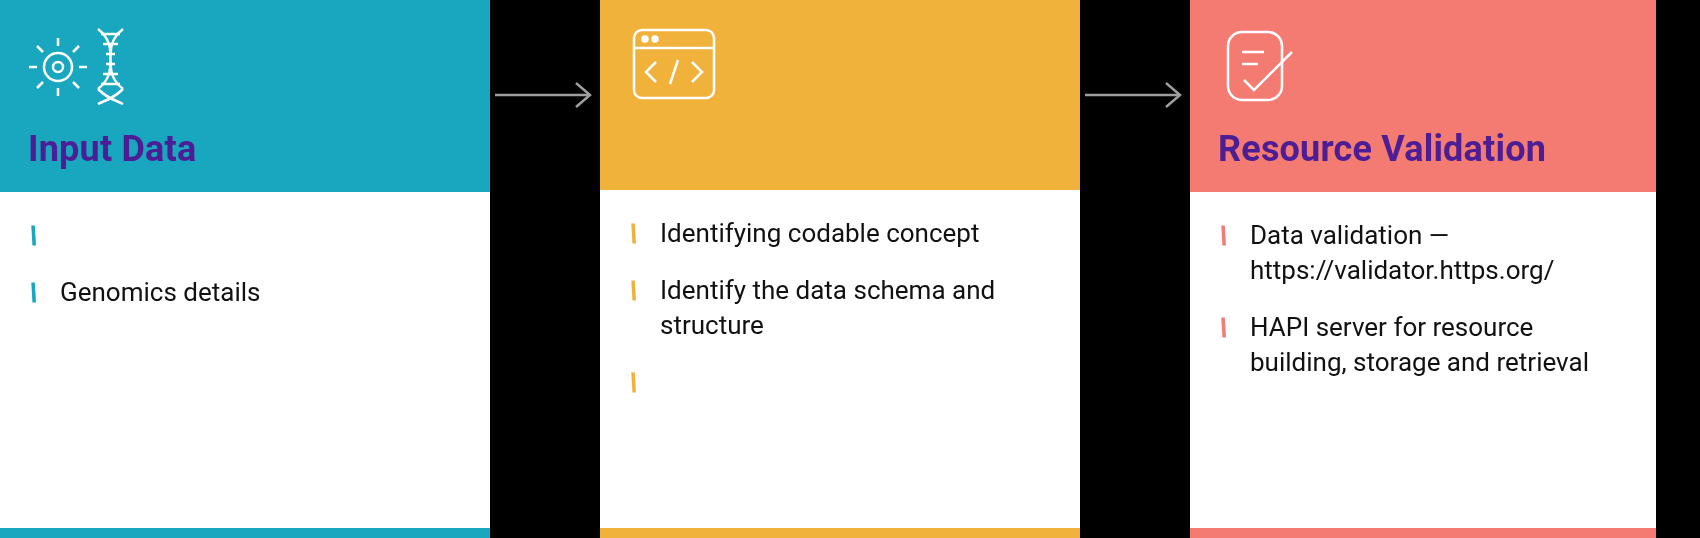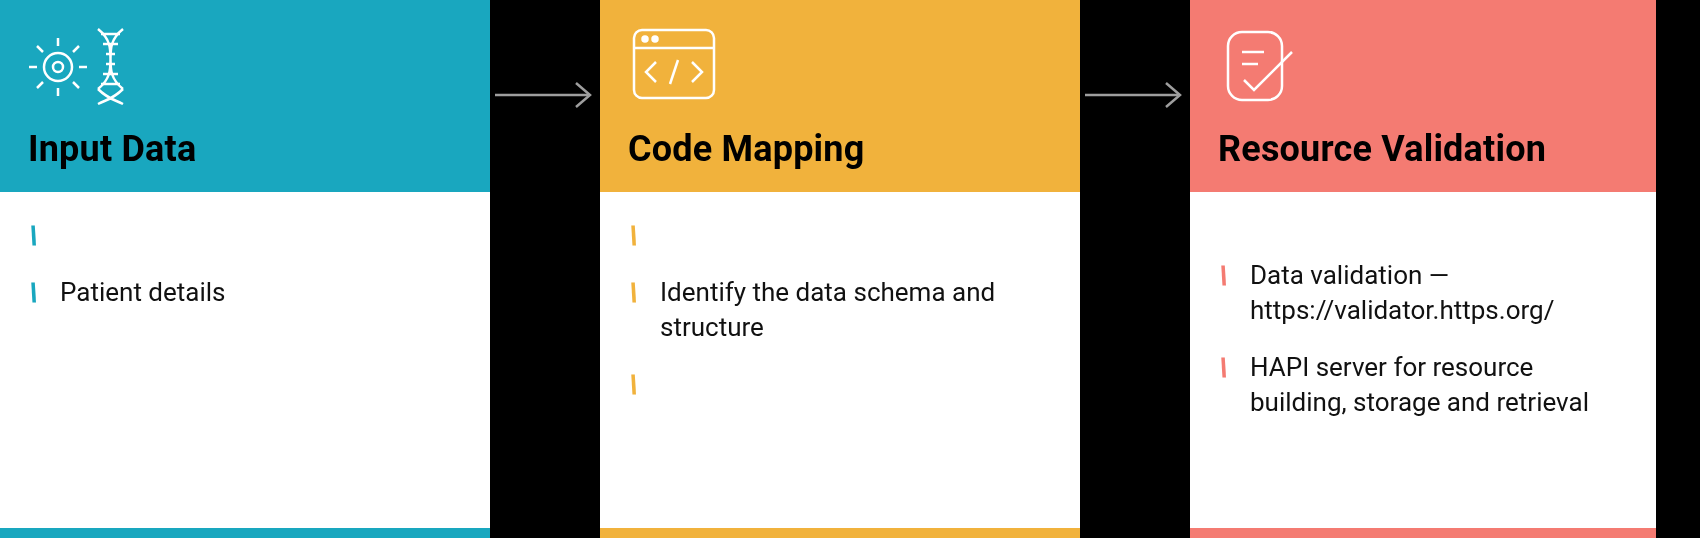--- a/index.html
+++ b/index.html
@@ -19,34 +19,34 @@
     align-items: stretch;
   }
   .card {
     display: flex;
     flex-direction: column;
     background: #fff;
     height: 100%;
   }
   .card-0 { width: 490px; }
   .card-1 { width: 480px; }
-  .card-2 { width: 466px; gap: 40px; }
+  .card-2 { width: 466px; }
   .gap {
     width: 110px;
     display: flex;
     align-items: center;
     justify-content: center;
     position: relative;
     height: 190px;
   }
   .arrow {
     color: #9e9e9e;
   }
   .header {
-    color: #000000;
+    color: #4c1d95;
     padding: 24px 28px 22px 28px;
     display: flex;
     flex-direction: column;
     gap: 18px;
     min-height: 190px;
   }
   .hdr-0 { background: #19a7bf; }
   .hdr-1 { background: #f1b23c; }
   .hdr-2 { background: #f47b72; }
   .title {
@@ -127,21 +127,21 @@
         </svg>
       </div>
       <div class="title">Input Data</div>
     </div>
     <div class="body">
       <div class="item">
         <span class="slash slash-0">\</span>
       </div>
       <div class="item">
         <span class="slash slash-0">\</span>
-        <span>Patient details</span>
+        <span>Genomics details</span>
       </div>
     </div>
     <div class="footer-bar fb-0"></div>
   </div>
 
   <div class="gap">
     <svg class="arrow" width="110" height="40" viewBox="0 0 110 40">
       <line x1="5" y1="20" x2="98" y2="20" stroke="currentColor" stroke-width="2.5"></line>
       <polyline points="86,8 100,20 86,32" fill="none" stroke="currentColor" stroke-width="2.5"></polyline>
     </svg>
@@ -153,25 +153,25 @@
         <svg width="96" height="86" viewBox="0 0 96 86" fill="none" stroke="#fff" stroke-width="2.5">
           <rect x="6" y="6" width="80" height="68" rx="8"></rect>
           <line x1="6" y1="24" x2="86" y2="24"></line>
           <circle cx="17" cy="15" r="2.5" fill="#fff"></circle>
           <circle cx="27" cy="15" r="2.5" fill="#fff"></circle>
           <polyline points="28,38 18,48 28,58"></polyline>
           <polyline points="64,38 74,48 64,58"></polyline>
           <line x1="50" y1="36" x2="42" y2="60"></line>
         </svg>
       </div>
-      <div class="title">Code Mapping</div>
     </div>
     <div class="body">
       <div class="item">
         <span class="slash slash-1">\</span>
+        <span>Identifying codable concept</span>
       </div>
       <div class="item">
         <span class="slash slash-1">\</span>
         <span>Identify the data schema and structure</span>
       </div>
       <div class="item">
         <span class="slash slash-1">\</span>
       </div>
     </div>
     <div class="footer-bar fb-1"></div>

